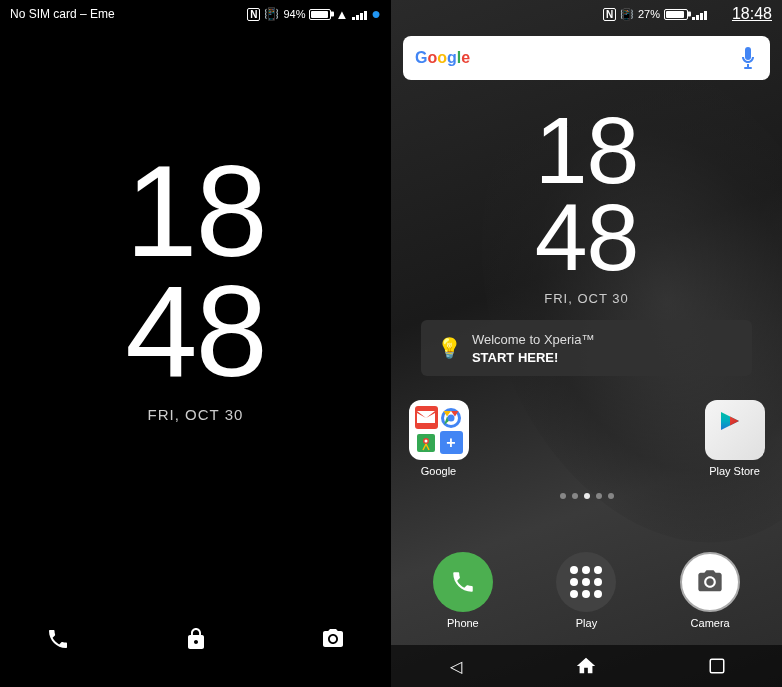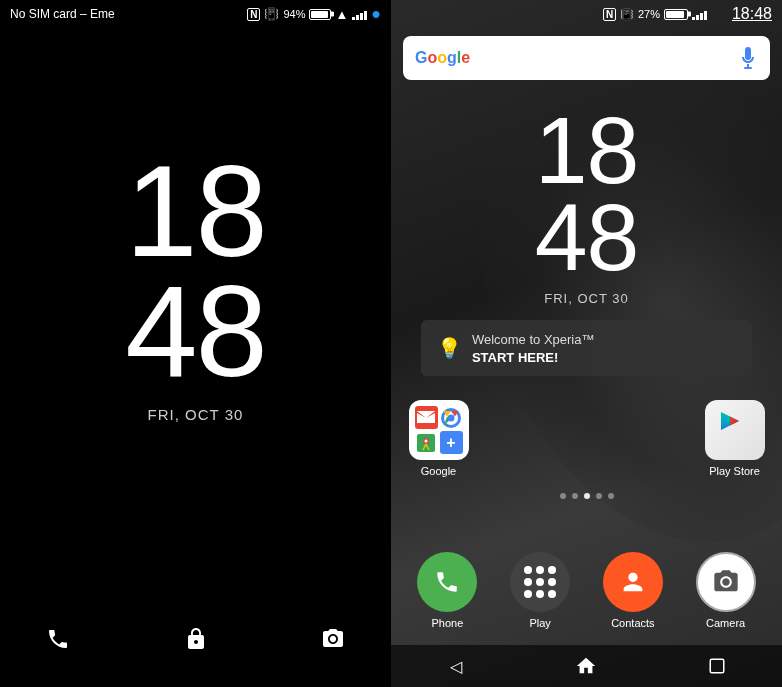--- a/index.html
+++ b/index.html
@@ -669,28 +669,20 @@
           <div class="apps-dot"></div>
           <div class="apps-dot"></div>
           <div class="apps-dot"></div>
           <div class="apps-dot"></div>
           <div class="apps-dot"></div>
         </div>
       </div>
       <div class="app-label">Play</div>
     </div>
 
-    <div class="app-item">
-      <div class="icon-circle-contacts">
-        <svg width="28" height="28" viewBox="0 0 24 24" fill="white">
-          <path d="M12 12c2.21 0 4-1.79 4-4s-1.79-4-4-4-4 1.79-4 4 1.79 4 4 4zm0 2c-2.67 0-8 1.34-8 4v2h16v-2c0-2.66-5.33-4-8-4z"></path>
-        </svg>
-      </div>
-      <div class="app-label">Contacts</div>
-    </div>
 
     <div class="app-item">
       <div class="icon-circle-camera" style="border:2px solid #aaa;">
         <svg width="28" height="28" viewBox="0 0 24 24" fill="#555">
           <path d="M12 15.2c-1.77 0-3.2-1.43-3.2-3.2S10.23 8.8 12 8.8s3.2 1.43 3.2 3.2-1.43 3.2-3.2 3.2zM9 2L7.17 4H4c-1.1 0-2 .9-2 2v12c0 1.1.9 2 2 2h16c1.1 0 2-.9 2-2V6c0-1.1-.9-2-2-2h-3.17L15 2H9zm3 15c-2.76 0-5-2.24-5-5s2.24-5 5-5 5 2.24 5 5-2.24 5-5 5z"></path>
         </svg>
       </div>
       <div class="app-label">Camera</div>
     </div>
   </div>

